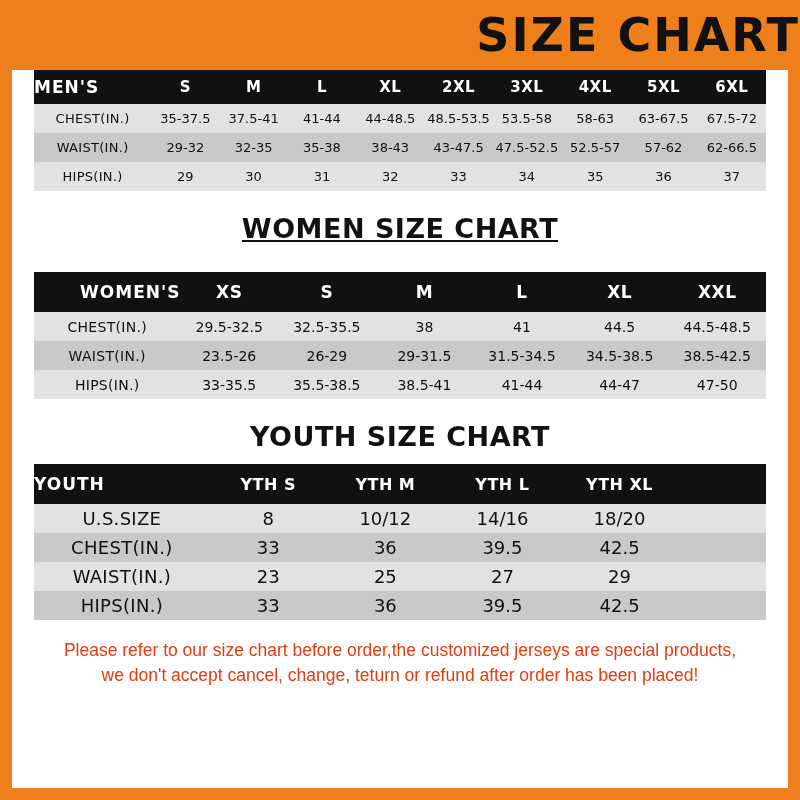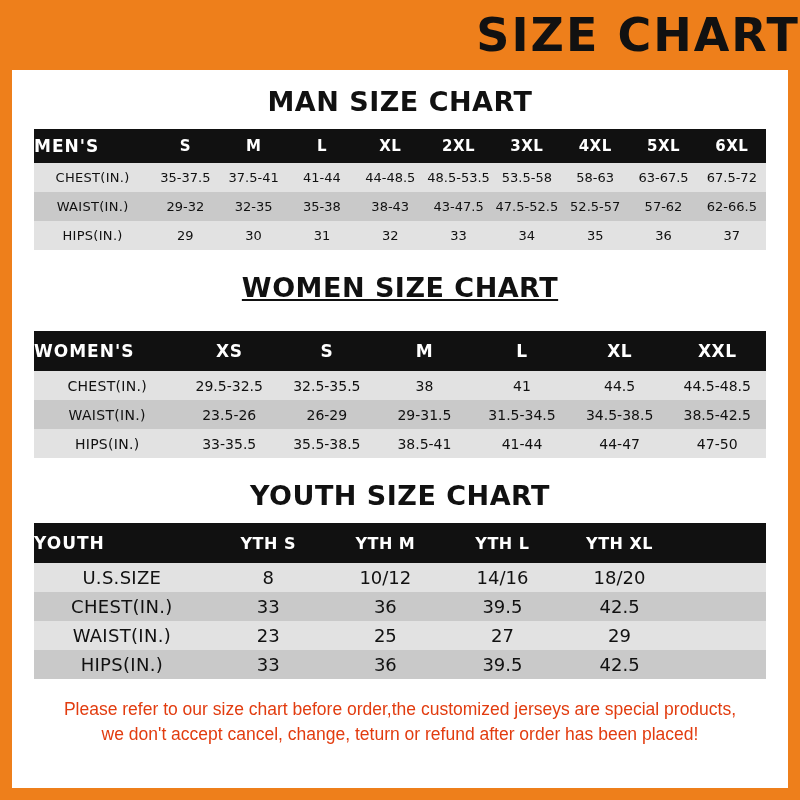--- a/index.html
+++ b/index.html
@@ -87,21 +87,21 @@
   td.rowlabel {
     font-size: 13px;
     letter-spacing: 0.3px;
   }
   td.cell {
     font-size: 13px;
   }
 
   
   .women td.rowlabel, .women td.cell { font-size: 14px; }
-  .women tr.head-row td.corner { font-size: 17px; }
+  .women tr.head-row td.corner { font-size: 17px; text-align: right; }
   .women tr.head-row td.size-h { font-size: 17px; }
   .women td { height: 33px; }
   .women tr.head-row td { height: 40px; }
 
   .youth td.rowlabel, .youth td.cell { font-size: 18px; }
   .youth tr.head-row td.corner { font-size: 17px; }
   .youth tr.head-row td.size-h { font-size: 16px; }
   .youth td { height: 33px; }
   .youth tr.head-row td { height: 40px; }
 
@@ -133,21 +133,20 @@
 <body>
 
 <div class="page">
   <div class="top-strip"></div>
 
   <div class="header-bar">
     <div class="header-title">SIZE CHART</div>
   </div>
 
   <div class="section">
-    <div class="section-title st-man">MAN SIZE CHART</div>
     <table class="size-table men">
       <colgroup>
         <col style="width:16%">
         <col span="9" style="width:9.33%">
       </colgroup>
       <tbody>
         <tr class="head-row">
           <td class="corner">MEN'S</td>
           <td class="size-h">S</td>
           <td class="size-h">M</td>

